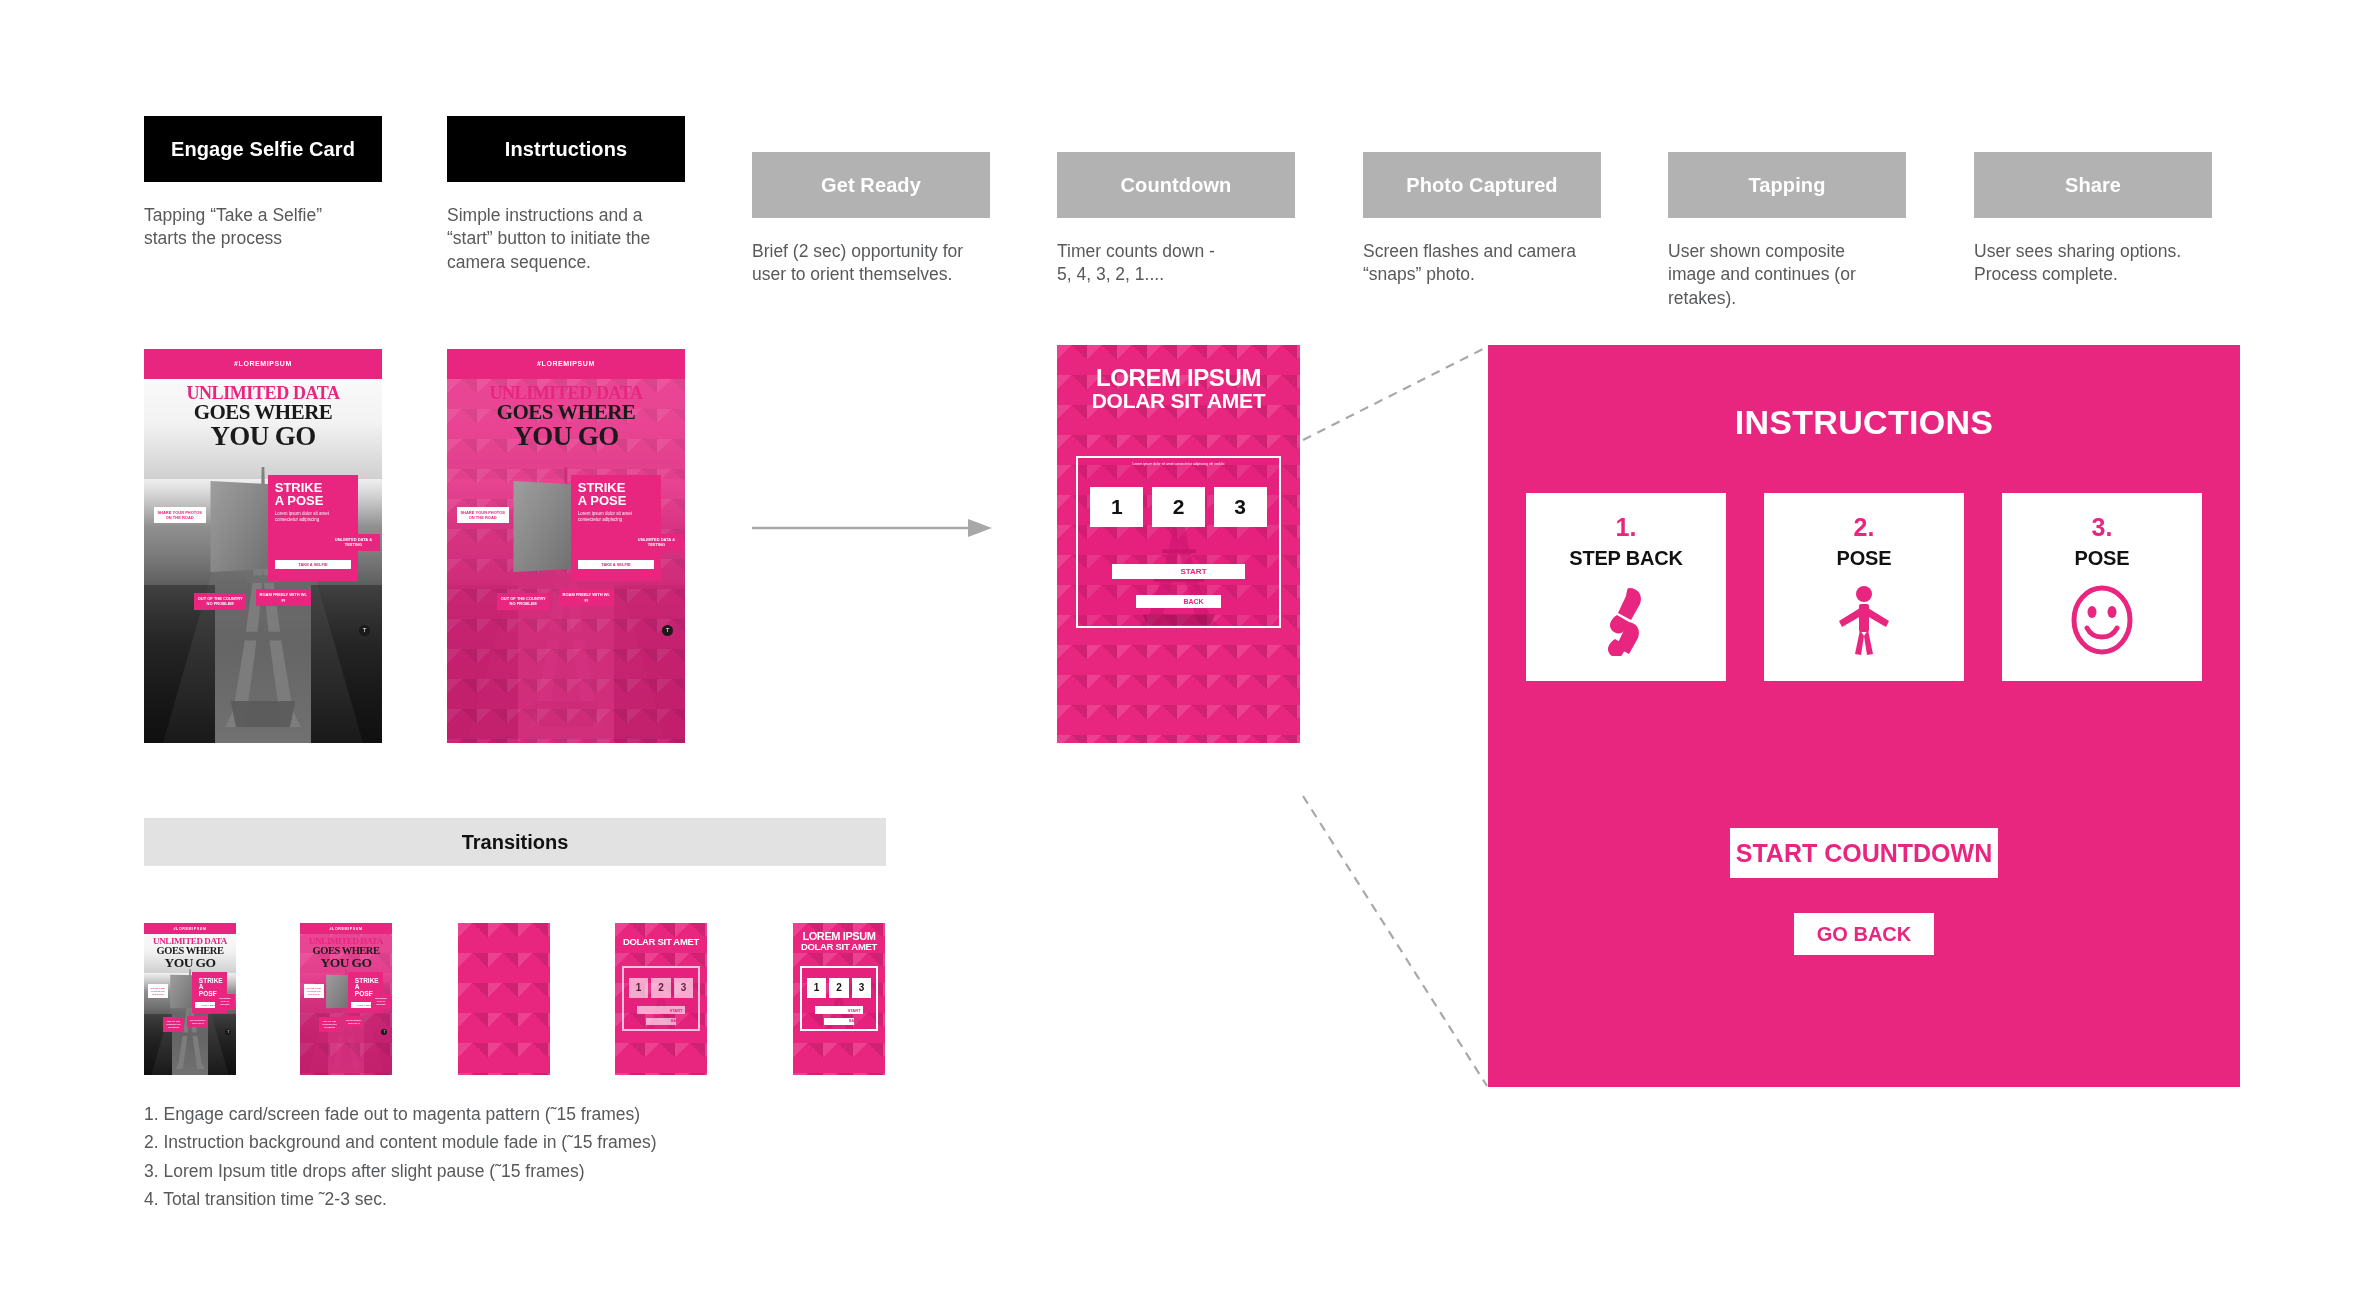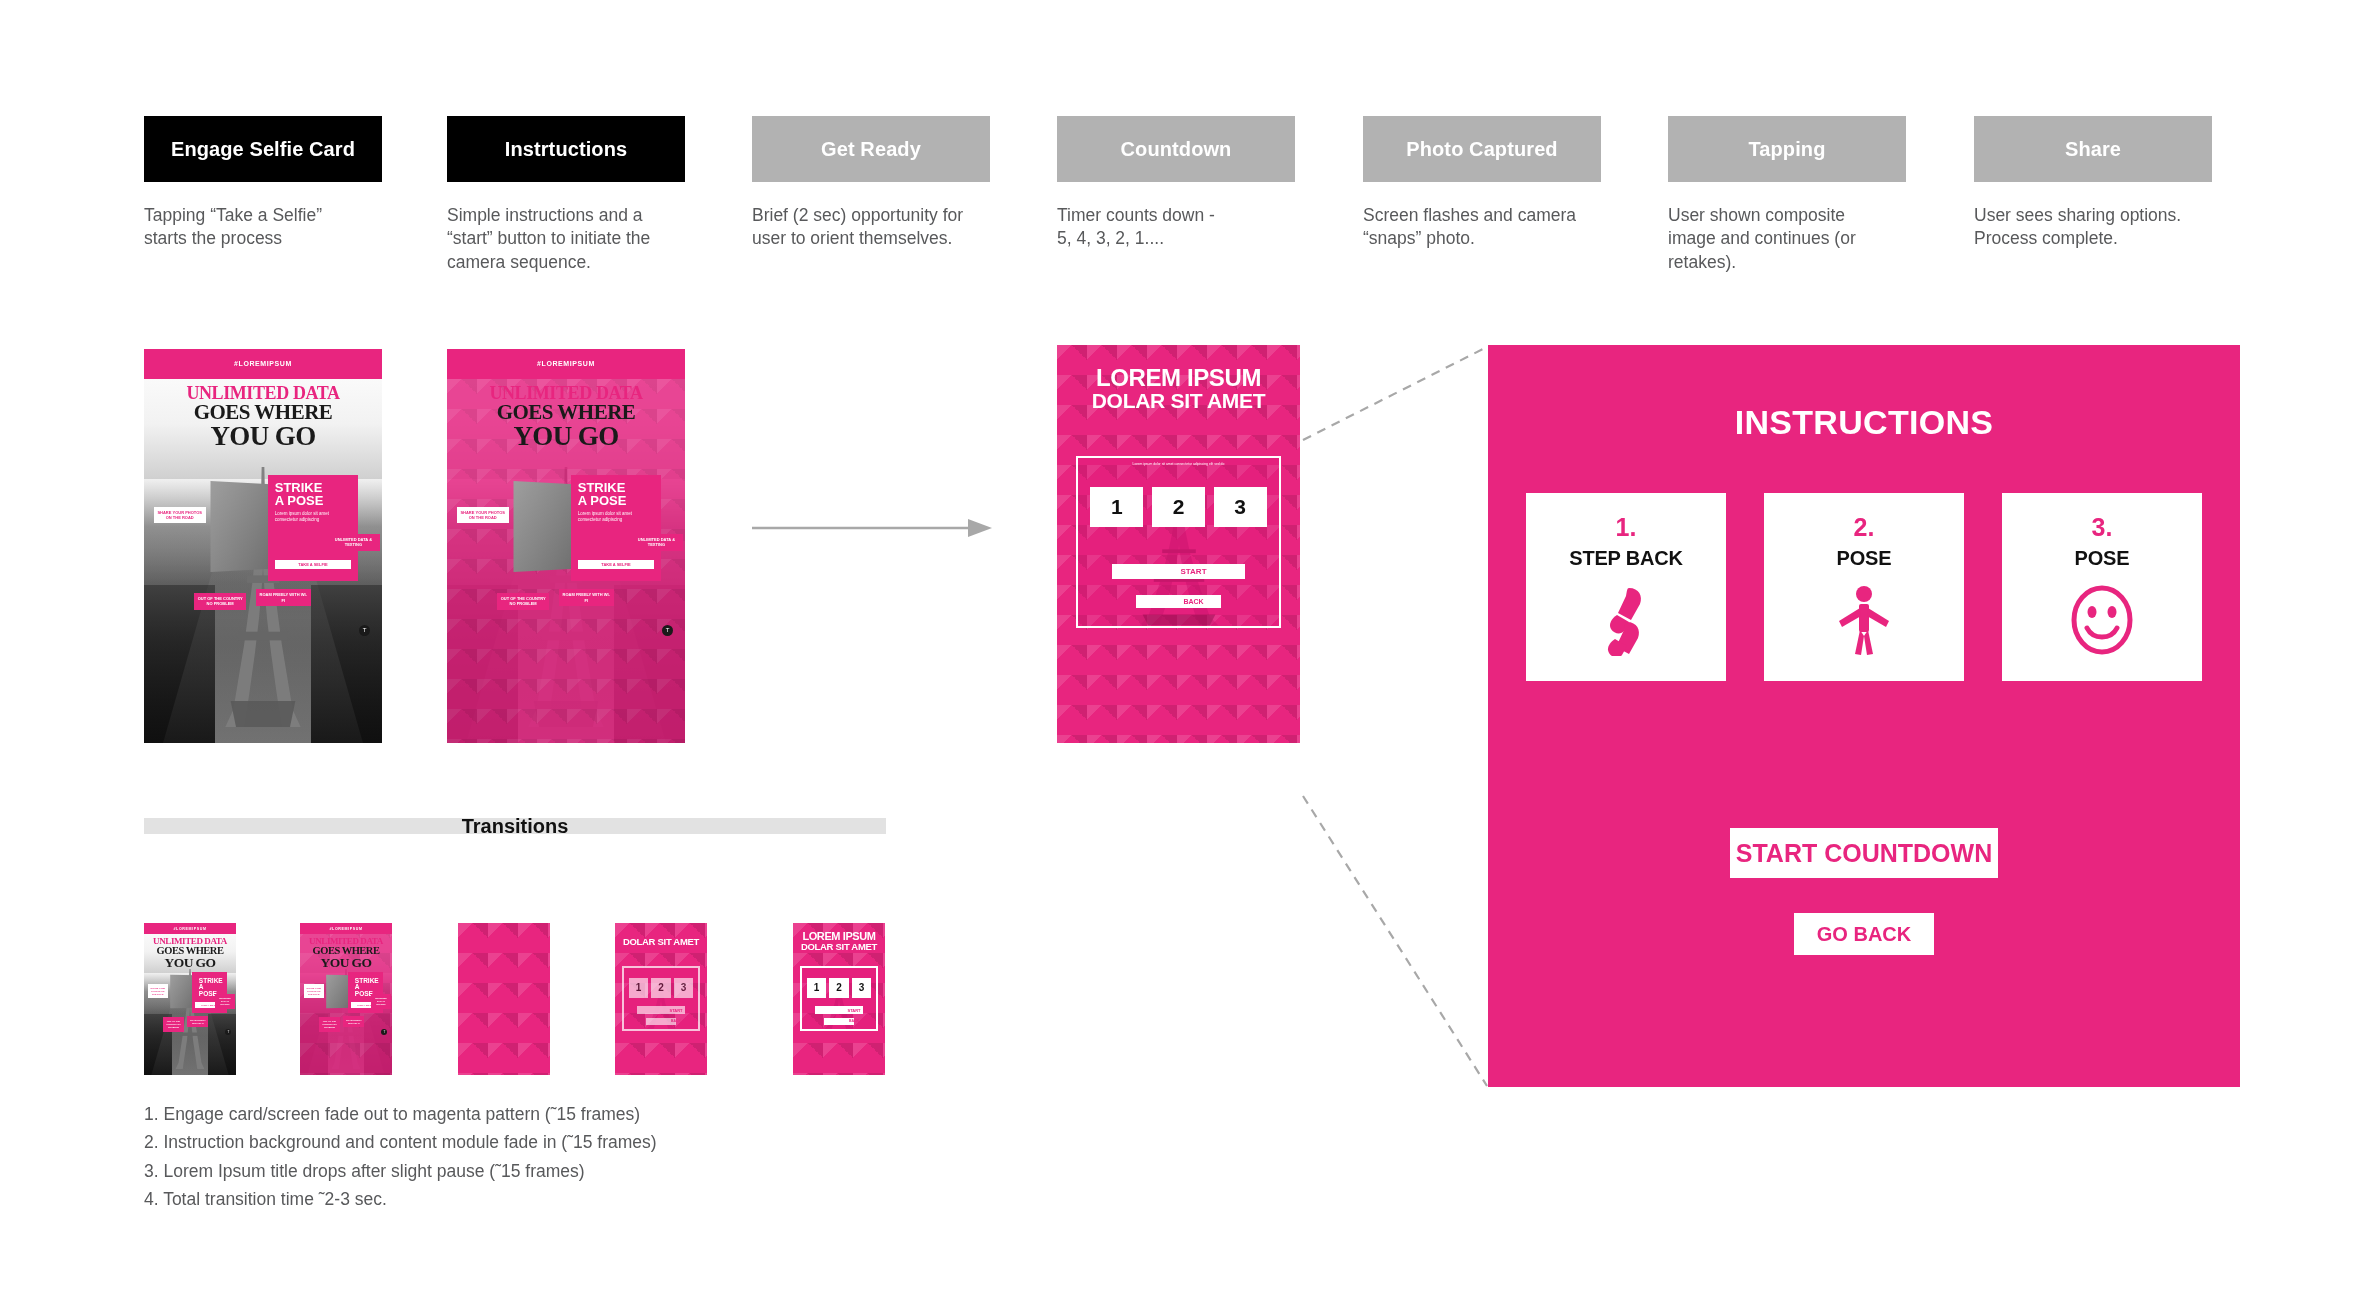--- a/index.html
+++ b/index.html
@@ -25,21 +25,21 @@
     display: flex;
     align-items: center;
     justify-content: center;
     color: #ffffff;
     font-size: 20px;
     font-weight: 600;
     letter-spacing: 0.1px;
     text-align: center;
   }
   .stage-chip.dark { background: #000000; }
-  .stage-chip.gray { background: #b2b2b2; }
+  .stage-chip.gray { background: #b2b2b2; margin-top: 36px; }
   .stage-desc {
     margin-top: 22px;
     font-size: 17.5px;
     line-height: 1.33;
     color: #58595b;
     white-space: pre-line;
   }
 
   
   .phone {
@@ -466,21 +466,21 @@
           </svg>
         </div>
       </div>
 
     </div>
 
     <div class="panel-btn btn-start">START COUNTDOWN</div>
     <div class="panel-btn btn-goback">GO BACK</div>
   </div>
 
-  <div class="trans-bar" style="left:144px; top:818px; width:742px; height:16px;">
+  <div class="trans-bar" style="left:144px; top:818px; width:742px; height:48px;">
     <span>Transitions</span>
   </div>
 
   <div class="thumb" style="left:144px; top:923px; width:92px; height:152px;">
     <div class="bw-card">
       <div class="bw-sky"></div>
       <div class="bw-photo"></div>
       <div class="bw-plaza"></div>
       <div class="bw-trees-l"></div>
       <div class="bw-trees-r"></div>

